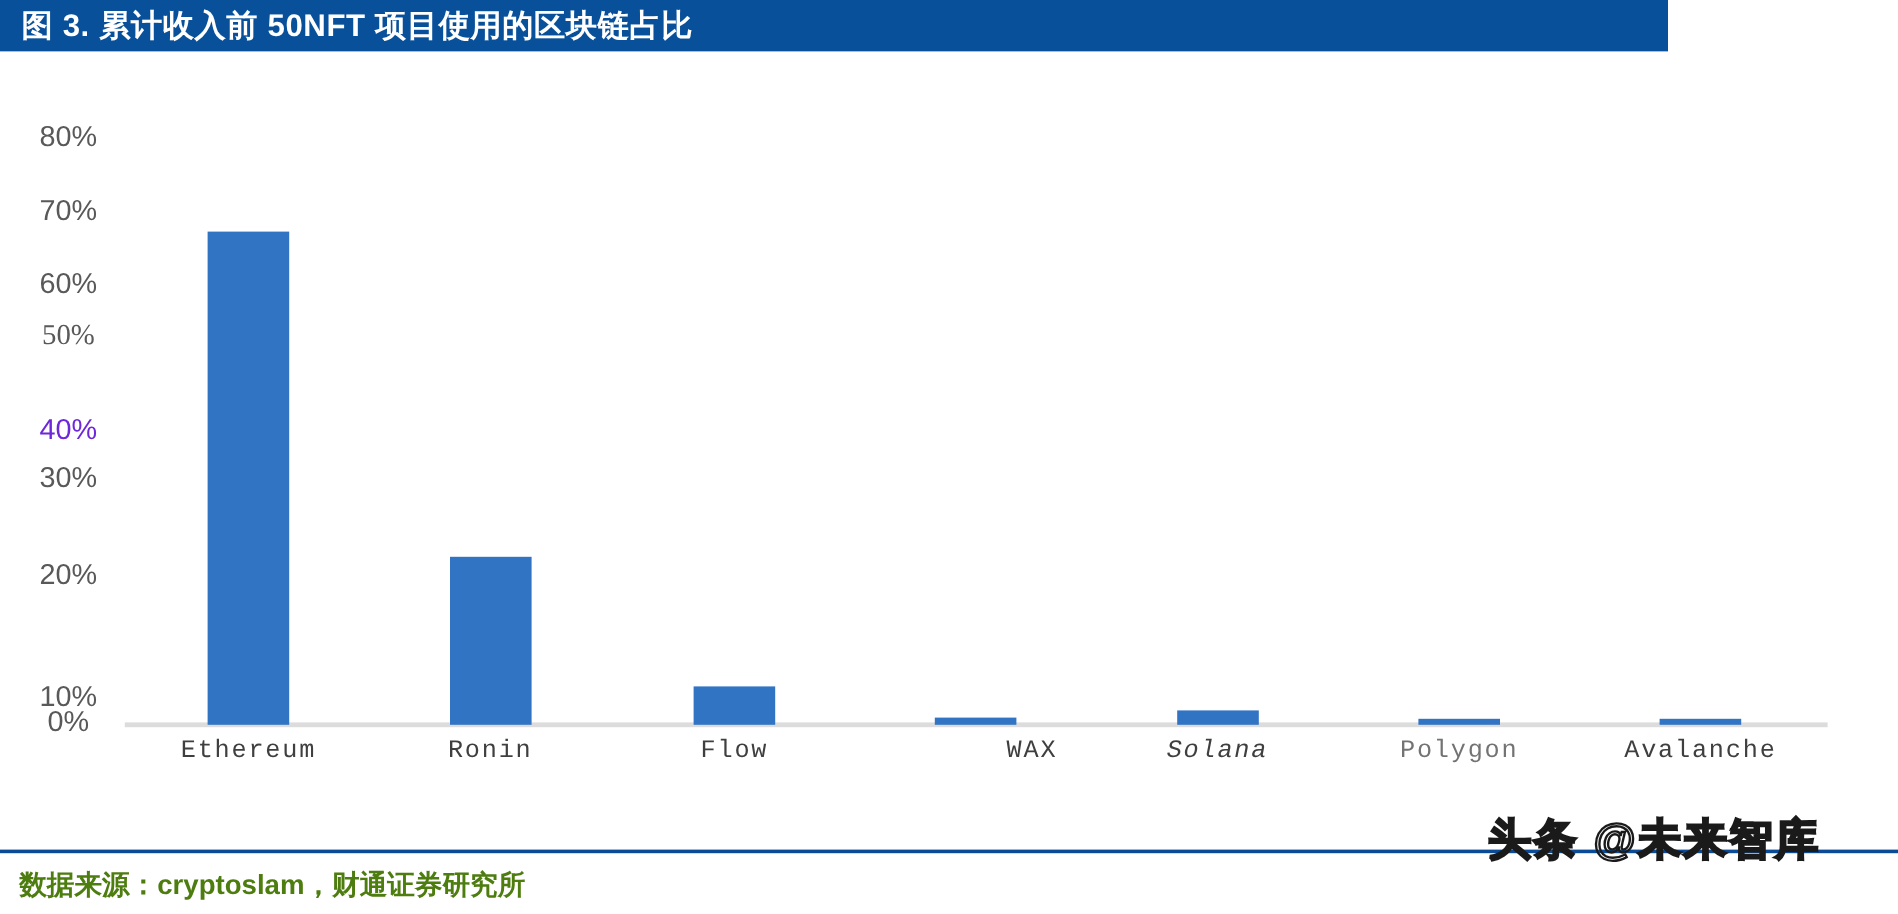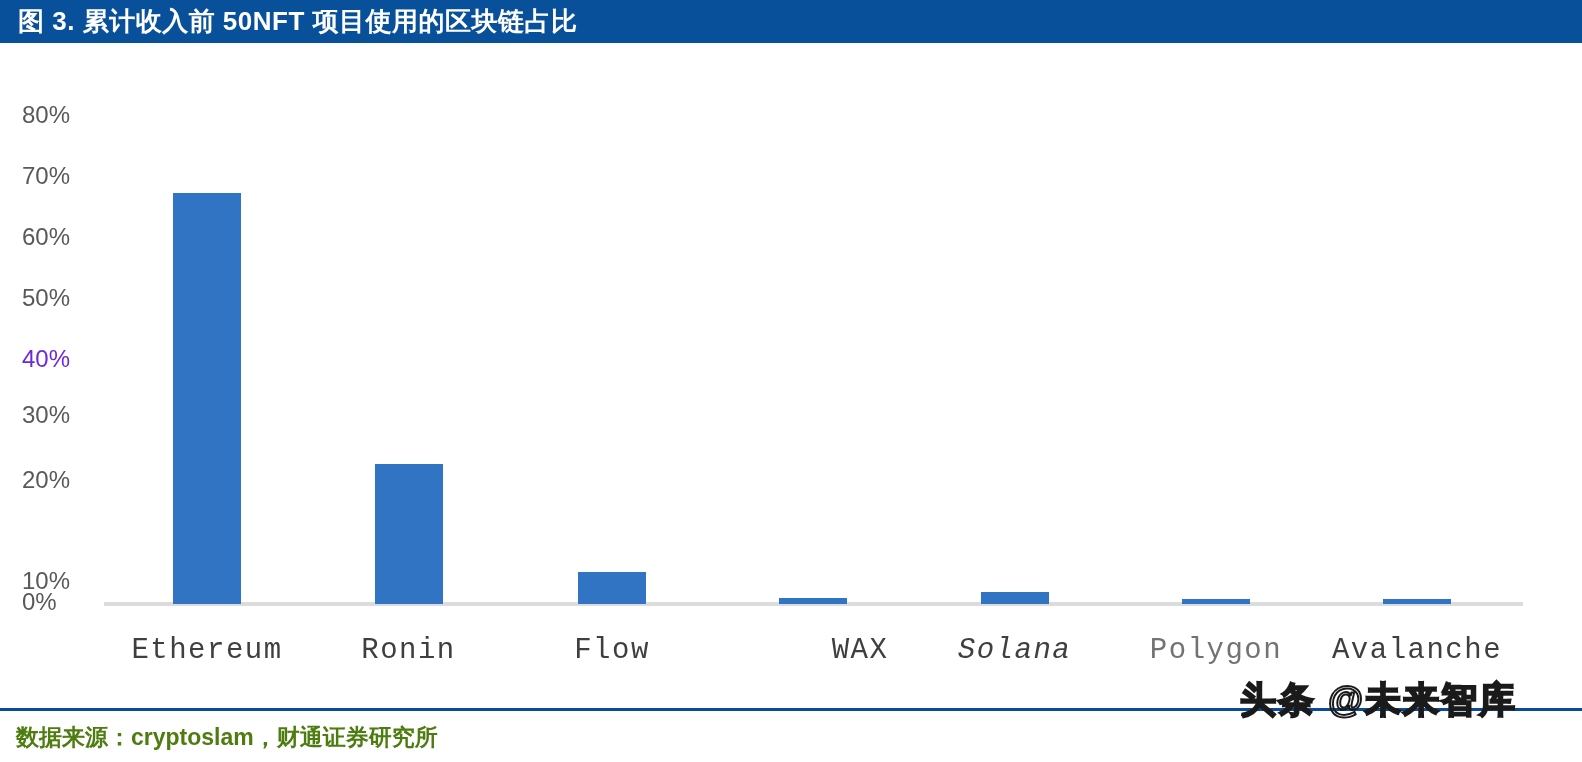--- a/index.html
+++ b/index.html
@@ -13,23 +13,24 @@
     position: relative;
     overflow: hidden;
     font-family: "Liberation Sans", sans-serif;
   }
 
   
   #header-bar {
     position: absolute;
     left: 0;
     top: 0;
-    width: 1582px;
+    width: 1366px;
     height: 43px;
     background: #08509A;
+    padding-left: 24px;
   }
   #header-title {
     position: absolute;
     left: 18px;
     top: 0;
     height: 43px;
     line-height: 43px;
     color: #ffffff;
     font-size: 26px;
     font-weight: bold;
@@ -44,21 +45,21 @@
     top: 43px;
     width: 1582px;
     height: 655px;
     background: #ffffff;
   }
 
   .y-tick-label {
     position: absolute;
     right: 0;
     width: 70px;
-    text-align: left;
+    text-align: center;
     color: #595959;
     font-size: 24px;
     font-family: "Liberation Sans", sans-serif;
     white-space: nowrap;
   }
   #y-axis-labels {
     position: absolute;
     left: 12px;
     top: 0;
     width: 80px;
@@ -85,26 +86,25 @@
     top: 0;
     width: 1582px;
     height: 561px;   
   }
 
   .x-tick-label {
     position: absolute;
     top: 572px;
     text-align: center;
     color: #3F3F3F;
-    font-size: 29px;
+    font-size: 21px;
     font-family: "Liberation Mono", "DejaVu Sans Mono", monospace;
     letter-spacing: 1.5px;
     white-space: nowrap;
     transform: translateX(-50%);
-    margin-top: 19px;
   }
 
   
   #footer-rule {
     position: absolute;
     left: 0;
     top: 708px;
     width: 1582px;
     height: 3px;
     background: #0B4A96;
@@ -138,23 +138,23 @@
 
 <div id="header-bar">
   <div id="header-title">图 3. 累计收入前 50NFT 项目使用的区块链占比</div>
 </div>
 
 <div id="chart-area">
   <div id="y-axis-labels">
       <div class="y-tick-label" style="top: 545px; color: rgb(89, 89, 89);">0%</div>
       <div class="y-tick-label" style="top: 484.125px; color: rgb(89, 89, 89); margin-top: 40px;">10%</div>
       <div class="y-tick-label" style="top: 423.25px; color: rgb(89, 89, 89);">20%</div>
-      <div class="y-tick-label" style="top: 358px; color: rgb(89, 89, 89);">30%</div>
+      <div class="y-tick-label" style="top: 342px; color: rgb(89, 89, 89);">30%</div>
       <div class="y-tick-label" style="top: 301.5px; color: #6d28d9;">40%</div>
-      <div class="y-tick-label" style="top: 241px; color: rgb(89, 89, 89);">50%</div>
+      <div class="y-tick-label" style="top: 224px; color: rgb(89, 89, 89); font-family: Liberation Serif, serif;">50%</div>
       <div class="y-tick-label" style="top: 179.75px; color: rgb(89, 89, 89);">60%</div>
       <div class="y-tick-label" style="top: 118.875px; color: rgb(89, 89, 89);">70%</div>
       <div class="y-tick-label" style="top: 58px; color: rgb(89, 89, 89);">80%</div>
     </div>
   <div id="axis-line" style="background: rgb(220, 220, 220);"></div>
   <div id="plot">
       <div class="bar" title="Ethereum: 67.5%" style="left: 173px; width: 68px; height: 410.906px; background: rgb(50, 116, 196);"></div>
       <div class="bar" title="Ronin: 23%" style="left: 374.5px; width: 68px; height: 140.012px; background: rgb(50, 116, 196);"></div>
       <div class="bar" title="Flow: 5.2%" style="left: 578px; width: 68px; height: 31.655px; background: rgb(50, 116, 196);"></div>
       <div class="bar" title="WAX: 1%" style="left: 779px; width: 68px; height: 6.0875px; background: rgb(50, 116, 196);"></div>

